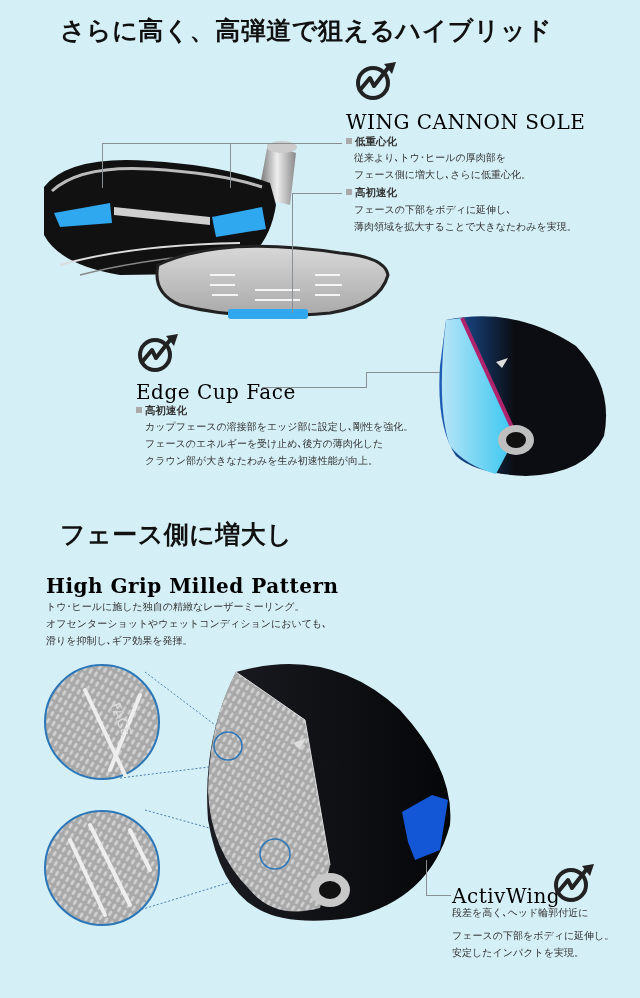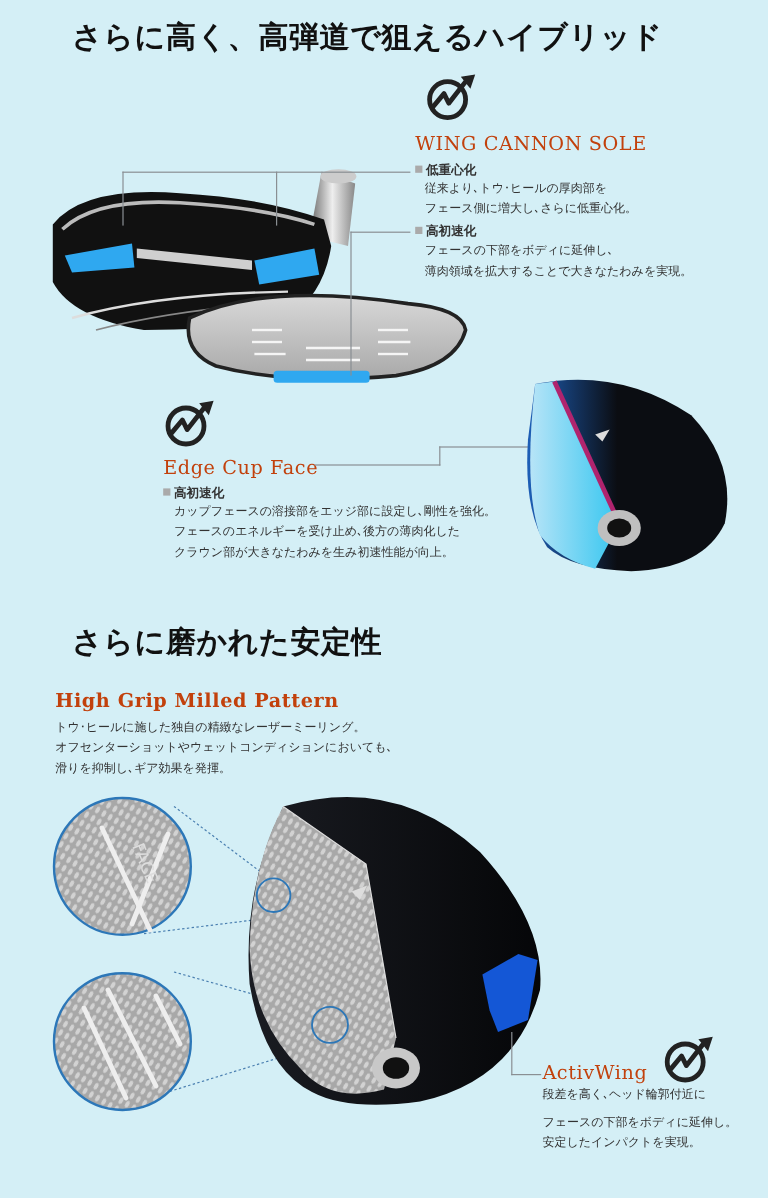--- a/index.html
+++ b/index.html
@@ -1,20 +1,20 @@
 <!DOCTYPE html>
 <html><head>
 <meta charset="utf-8">
 <style>
   * { margin:0; padding:0; box-sizing:border-box; }
   body { width:640px; height:998px; background:#d4eff6; position:relative; overflow:hidden;
          font-family:"DejaVu Sans", sans-serif; color:#222; }
   .abs { position:absolute; }
   .h1 { font-family:"DejaVu Sans", sans-serif; font-weight:bold; font-size:25px; color:#111; letter-spacing:0.5px; white-space:nowrap;margin-left:48px; }
-  .feat-title { font-family:"DejaVu Serif", serif; font-size:16px; color:#c2410c; white-space:nowrap; letter-spacing:0.5px; }
+  .feat-title { font-family:"DejaVu Serif", serif; font-size:20px; color:#000000; white-space:nowrap; letter-spacing:0.5px; }
   .sub { font-size:10.5px; font-weight:bold; color:#333; white-space:nowrap; }
   .sub::before { content:""; display:inline-block; width:6px; height:6px; background:#aaa; margin-right:3px; vertical-align:1px; }
   .body-txt { font-size:10px; color:#333; line-height:17px; white-space:nowrap; }
   .line { position:absolute; background:#8a8f93; }
   .icon { position:absolute; }
 </style>
 </head>
 <body>
 
 <div class="abs h1" style="left:12px; top:14px;">さらに高く、高弾道で狙えるハイブリッド</div>
@@ -107,21 +107,21 @@
       </linearGradient>
   </defs>
   <path d="M10 14 Q80 0 140 40 Q178 80 168 130 Q150 168 90 170 Q40 168 20 150 Q0 120 4 60 Z" fill="url(#crownA)"></path>
   <path d="M10 14 L26 12 L80 130 L60 168 Q30 160 14 140 Q0 100 10 14 Z" fill="url(#faceA)"></path>
   <path d="M26 12 L80 130" stroke="#b0246e" stroke-width="4"></path>
   <ellipse cx="80" cy="134" rx="18" ry="15" fill="#bfbfbf"></ellipse>
   <ellipse cx="80" cy="134" rx="10" ry="8" fill="#111"></ellipse>
   <polygon points="60,56 72,52 66,62" fill="#ddd"></polygon>
 </svg>
 
-<div class="abs h1" style="left:12px; top:518px;">さらに磨かれた安定性</div>
+<div class="abs h1" style="left:12px; top:518px;">フェース側に増大し</div>
 
 <div class="abs feat-title" style="left:46px; top:574px;font-weight:bold;">High Grip Milled Pattern</div>
 <div class="abs body-txt" style="left:46px; top:598px;">トウ･ヒールに施した独自の精緻なレーザーミーリング。</div>
 <div class="abs body-txt" style="left:46px; top:615px;">オフセンターショットやウェットコンディションにおいても､</div>
 <div class="abs body-txt" style="left:46px; top:632px;">滑りを抑制し､ギア効果を発揮。</div>
 
 <svg class="abs" style="left:30px; top:650px;" width="440" height="300" viewBox="0 0 440 300">
   <defs>
     <pattern id="mill" width="8" height="6" patternUnits="userSpaceOnUse" patternTransform="rotate(-60)">
       <rect width="8" height="6" fill="#a8a8a8"></rect>

